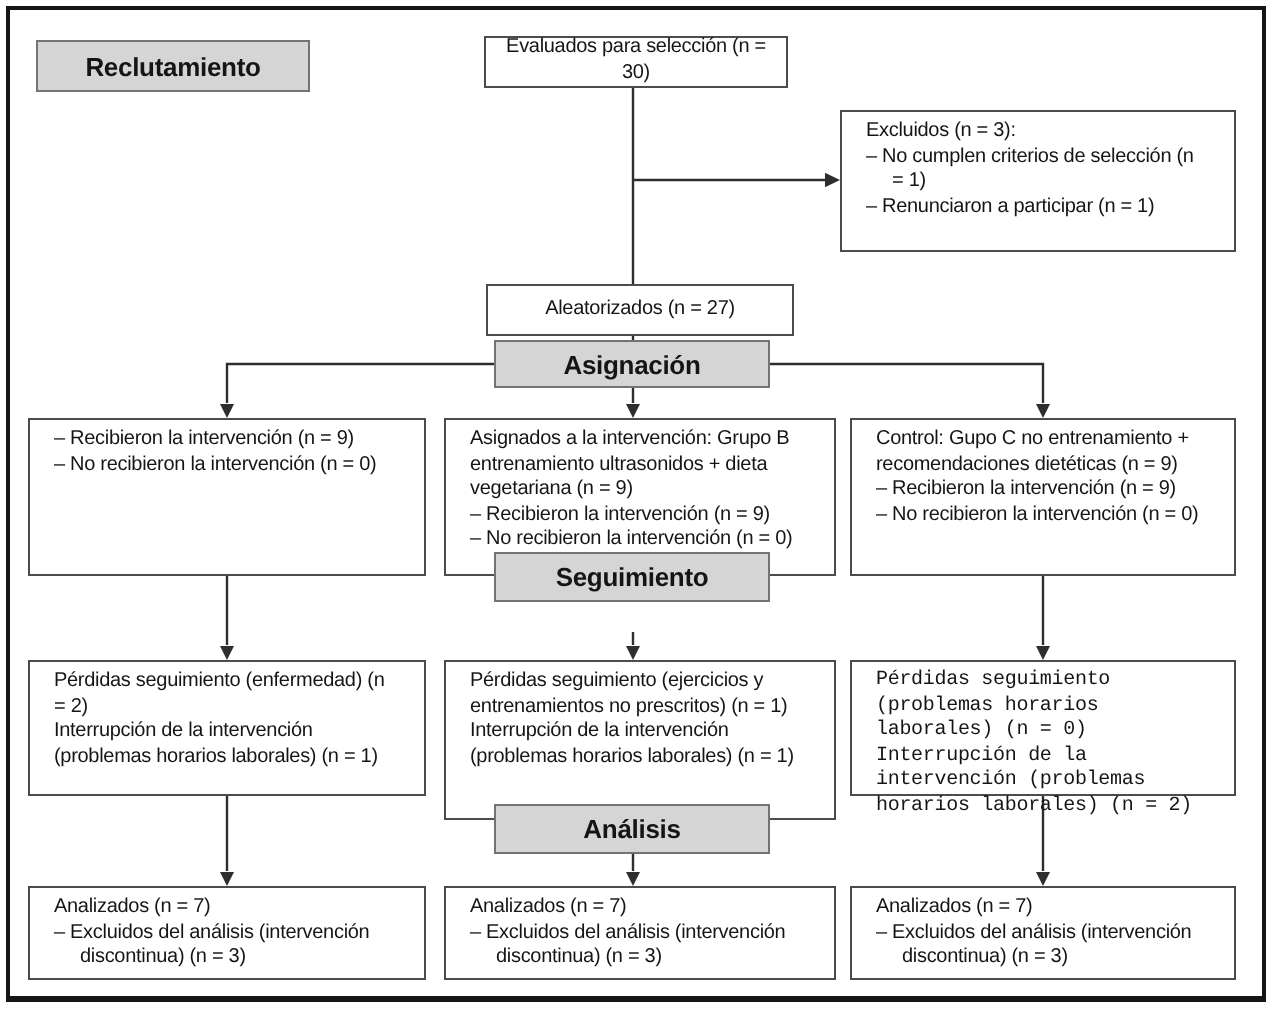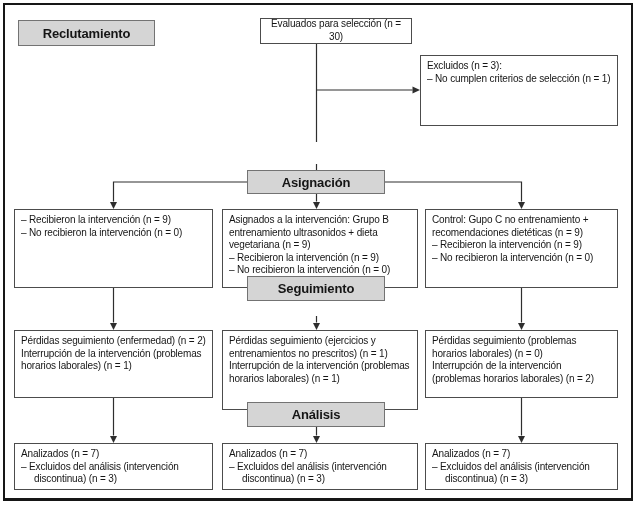--- a/index.html
+++ b/index.html
@@ -19,25 +19,25 @@
     position:absolute; box-sizing:border-box;
     background:var(--stage-fill,#d5d5d5);
     border:1.5px solid var(--stage-border,#737373);
     font-weight:bold; font-size:13px;
     display:flex; align-items:center; justify-content:center;
     text-align:center;
   }
   .box {
     position:absolute; box-sizing:border-box; background:#fff;
     border:1.2px solid var(--box-border,#4c4c4c);
-    padding:4px 6px; line-height:12.6px;
+    padding:4px 12px; line-height:12.6px;
   }
   .box.center {
     display:flex; align-items:center; justify-content:center;
-    padding:12px 2px; text-align:center;margin-left:18px;
+    padding:12px 2px; text-align:center;
   }
   .item { padding-left:13px; text-indent:-13px; }
   .bt, .ln { text-indent:0; }
 </style>
 </head>
 <body>
 
 <div class="page">
 
   <div class="frame"></div>
@@ -69,22 +69,24 @@
     <polygon points="521.5,443 518,436 525,436"></polygon>
   </svg>
 
   <div class="stage" style="left:18px; top:20px; width:137px; height:26px;">Reclutamiento</div>
 
   <div class="box center" style="left:242px; top:18px; width:152px; height:23px;">Evaluados para selección (n = 30)</div>
 
   <div class="box" style="left:420px; top:55px; width:198px; height:71px;">
     <div class="bt">Excluidos (n = 3):</div>
     <div class="item">– No cumplen criterios de selección (n = 1)</div>
+    <div class="item">– Renunciaron a participar (n = 1)</div>
   </div>
 
+  <div class="box center" style="left:243px; top:142px; width:154px; height:22px;">Aleatorizados (n = 27)</div>
 
   <div class="stage" style="left:247px; top:170px; width:138px; height:24px;">Asignación</div>
 
   <div class="box" style="left:14px; top:209px; width:199px; height:79px;">
     <div class="item">– Recibieron la intervención (n = 9)</div>
     <div class="item">– No recibieron la intervención (n = 0)</div>
   </div>
 
   <div class="box" style="left:222px; top:209px; width:196px; height:79px;">
     <div class="bt">Asignados a la intervención: Grupo B entrenamiento ultrasonidos + dieta vegetariana (n = 9)</div>
@@ -103,21 +105,21 @@
   <div class="box" style="left:14px; top:330px; width:199px; height:68px;">
     <div class="ln">Pérdidas seguimiento (enfermedad) (n = 2)</div>
     <div class="ln">Interrupción de la intervención (problemas horarios laborales) (n = 1)</div>
   </div>
 
   <div class="box" style="left:222px; top:330px; width:196px; height:80px;">
     <div class="ln">Pérdidas seguimiento (ejercicios y entrenamientos no prescritos) (n = 1)</div>
     <div class="ln">Interrupción de la intervención (problemas horarios laborales) (n = 1)</div>
   </div>
 
-  <div class="box" style="left:425px; top:330px; width:193px; height:68px;">
+  <div class="box" style="left:425px; top:330px; width:193px; height:68px;font-family:Liberation Mono, monospace;">
     <div class="ln">Pérdidas seguimiento (problemas horarios laborales) (n = 0)</div>
     <div class="ln">Interrupción de la intervención (problemas horarios laborales) (n = 2)</div>
   </div>
 
   <div class="stage" style="left:247px; top:402px; width:138px; height:25px;">Análisis</div>
 
   <div class="box" style="left:14px; top:443px; width:199px; height:47px;">
     <div class="bt">Analizados (n = 7)</div>
     <div class="item">– Excluidos del análisis (intervención discontinua) (n = 3)</div>
   </div>

